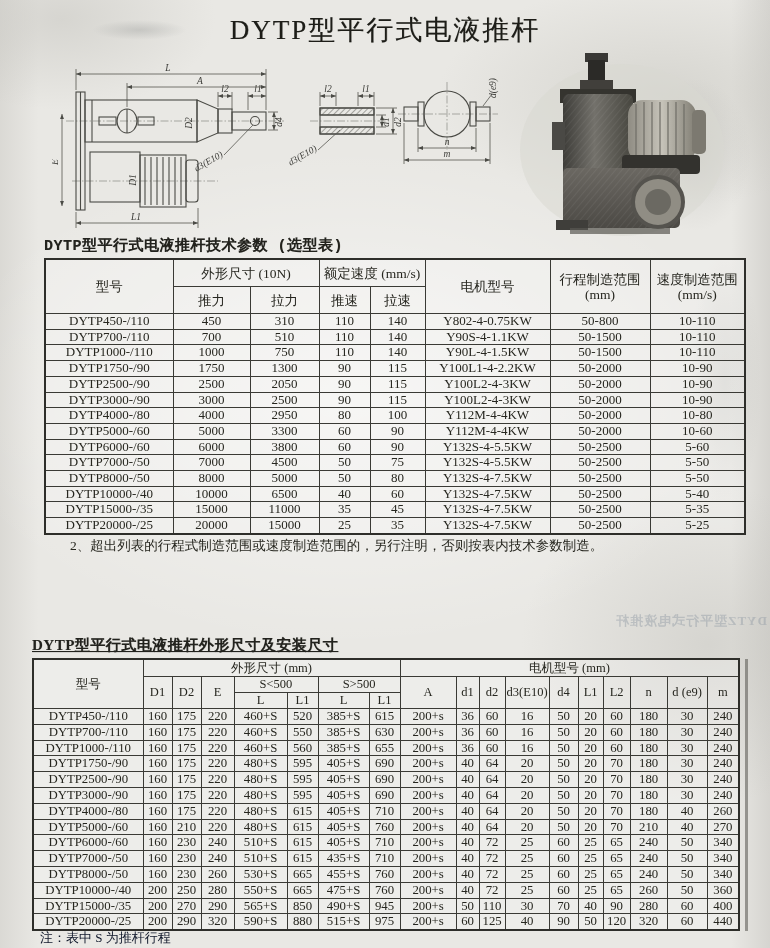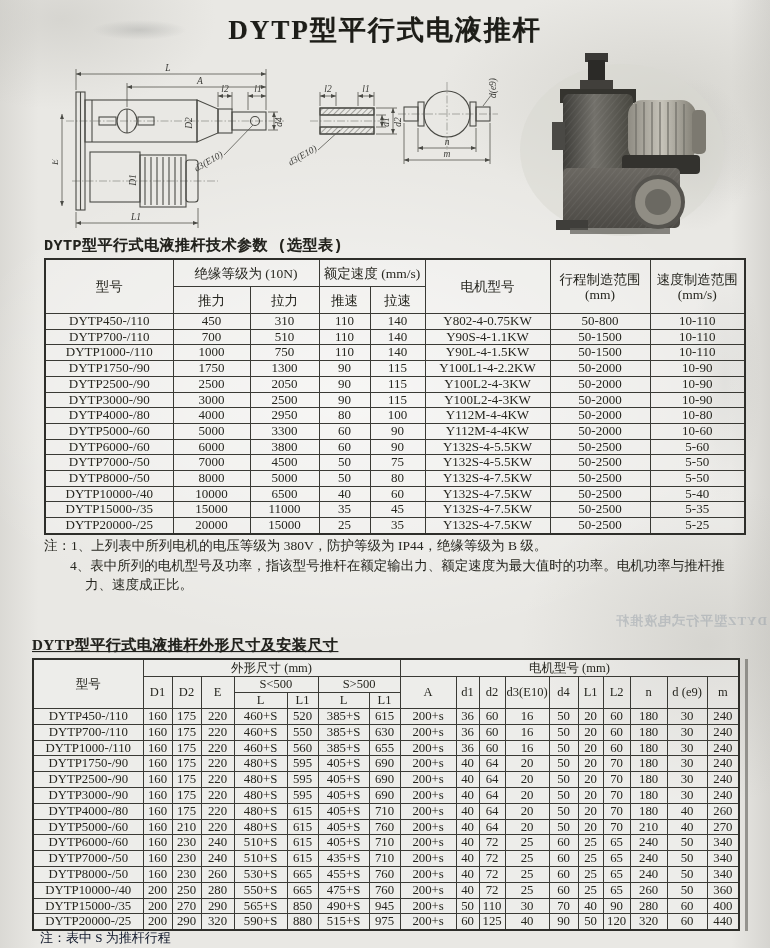--- a/index.html
+++ b/index.html
@@ -10,21 +10,21 @@
     background-image:
       radial-gradient(ellipse 320px 160px at 86% 10%, rgba(198,197,190,0.55), rgba(198,197,190,0) 70%),
       radial-gradient(ellipse 260px 220px at 92% 68%, rgba(190,189,183,0.45), rgba(190,189,183,0) 72%),
       radial-gradient(ellipse 220px 130px at 8% 2%, rgba(186,185,179,0.40), rgba(186,185,179,0) 70%),
       radial-gradient(ellipse 520px 320px at 45% 42%, rgba(255,255,255,0.55), rgba(255,255,255,0) 78%),
       linear-gradient(90deg, rgba(180,178,172,0.28) 0%, rgba(255,255,255,0) 5%, rgba(255,255,255,0) 95%, rgba(172,170,165,0.32) 100%);
   }
   .abs{position:absolute;}
   .page-title{
     top:12px;left:0;width:770px;text-align:center;
-    font-size:27px;font-weight:bold;letter-spacing:2px;color:#1d1d18;
+    font-size:27px;font-weight:normal;letter-spacing:2px;color:#1d1d18;
     text-shadow:0.4px 0.4px 0 rgba(30,30,25,0.4);
   }
   .sec-title{
     font-size:15px;font-weight:bold;color:#22221d;letter-spacing:0.5px;
     text-shadow:0.3px 0.3px 0 rgba(30,30,25,0.35);
   }
   .sec1{left:44px;top:236px;font-family:Liberation Mono, monospace;}
   .sec2{left:32px;top:636px;text-decoration:underline;}
   table.tbl{
     border-collapse:collapse;table-layout:fixed;
@@ -267,21 +267,21 @@
       <col style="width:69px">
       <col style="width:51px">
     <col style="width:55px">
       <col style="width:125px">
       <col style="width:100px">
       <col style="width:95px">
   </colgroup>
   <thead>
     <tr>
       <th rowspan="2">型号</th>
-      <th colspan="2">绝缘等级为 (10N)</th>
+      <th colspan="2">外形尺寸 (10N)</th>
       <th colspan="2">额定速度 (mm/s)</th>
       <th rowspan="2">电机型号</th>
       <th rowspan="2">
         <span>行程制造范围</span><br>
         <span>(mm)</span>
       </th>
       <th rowspan="2">
         <span>速度制造范围</span><br>
         <span>(mm/s)</span>
       </th>
@@ -431,22 +431,21 @@
         <td>25</td>
         <td>35</td>
         <td>Y132S-4-7.5KW</td>
         <td>50-2500</td>
         <td>5-25</td>
       </tr>
     </tbody>
 </table>
 
 <div class="abs notes">
-  <p><span>注：</span><span>1、上列表中所列电机的电压等级为 380V，防护等级为 IP44，绝缘等级为 B 级。</span></p>
-  <p class="num">4、表中所列的电机型号及功率，指该型号推杆在额定输出力、额定速度为最大值时的功率。电机功率与推杆推力、速度成正比。</p>
+  <p class="num">2、超出列表的行程式制造范围或速度制造范围的，另行注明，否则按表内技术参数制造。</p>
 </div>
 
 <div class="abs sec-title sec2">DYTP型平行式电液推杆外形尺寸及安装尺寸</div>
 
 <table class="abs tbl" id="table2" style="width:708px;">
   <colgroup>
     <col style="width:110px">
       <col style="width:29px">
       <col style="width:29px">
       <col style="width:33px">

